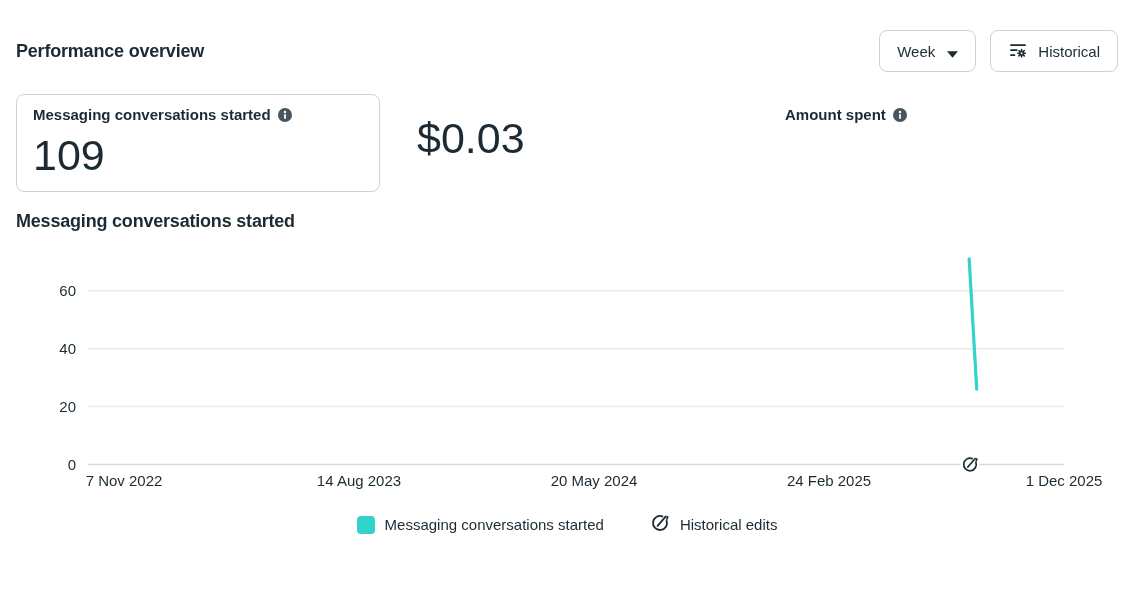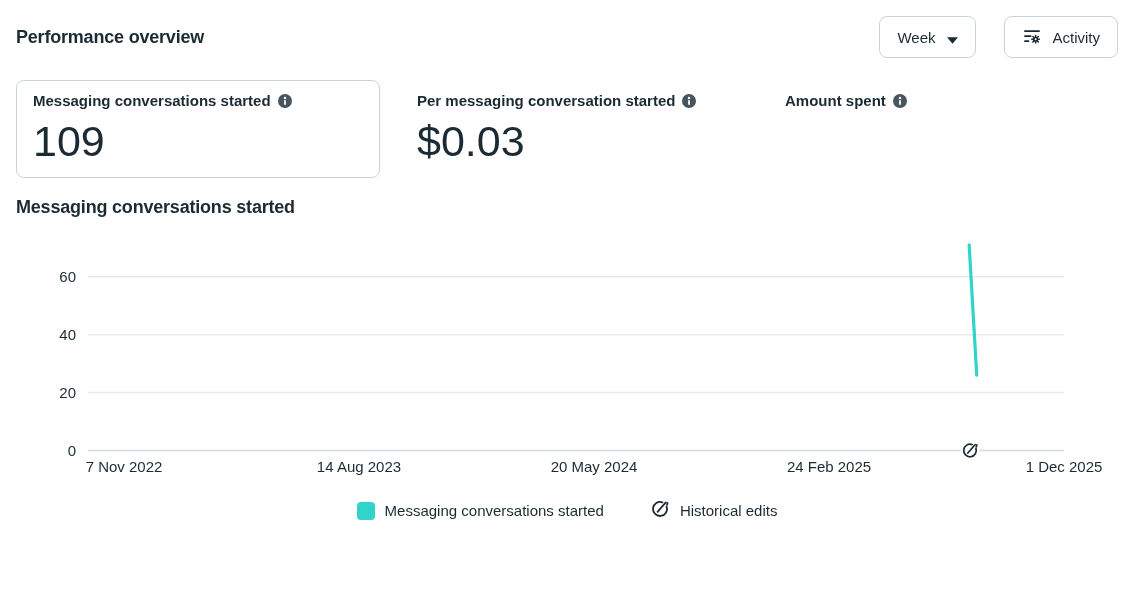--- a/index.html
+++ b/index.html
@@ -3,31 +3,31 @@
 <meta charset="utf-8">
 <style>
   * { box-sizing: border-box; }
   html, body { margin: 0; padding: 0; background: #fff; }
   body {
     width: 1134px; height: 610px;
     font-family: "Liberation Sans", "DejaVu Sans", sans-serif;
     color: #1c2b33;
     overflow: hidden;
   }
-  .page { padding: 2px 16px; }
+  .page { padding: 16px 16px; }
 
   
   .topbar {
     display: flex; justify-content: space-between; align-items: center;
     padding-top: 14px;
   }
   .page-title {
     font-size: 18px; font-weight: 700; margin: 0; letter-spacing: -0.2px;
   }
-  .controls { display: flex; gap: 28px; }
+  .controls { display: flex; gap: 14px; }
   .btn {
     display: inline-flex; align-items: center; gap: 12px;
     height: 42px; padding: 0 17px;
     background: #fff; border: 1px solid #ccd3d8; border-radius: 8px;
     font-family: inherit; font-size: 15px; color: #1c2b33; cursor: pointer;
     white-space: nowrap;
   }
   .btn .caret { flex: 0 0 auto; margin-top: 2px; }
   .btn .btn-icon { flex: 0 0 auto; margin-right: -2px; }
 
@@ -82,51 +82,41 @@
             <g stroke-width="1.5">
               <circle cx="13.6" cy="13.2" r="2.5" fill="#1c2b33" stroke="none"></circle>
               <line x1="13.6" y1="9.4" x2="13.6" y2="17"></line>
               <line x1="9.8" y1="13.2" x2="17.4" y2="13.2"></line>
               <line x1="10.9" y1="10.5" x2="16.3" y2="15.9"></line>
               <line x1="16.3" y1="10.5" x2="10.9" y2="15.9"></line>
               <circle cx="13.6" cy="13.2" r="1" fill="#ffffff" stroke="none"></circle>
             </g>
           </svg>
         </span>
-        <span>Activity</span>
+        <span>Historical</span>
       </button>
     </div>
   </div>
 
   <div class="metrics">
     <div class="metric card">
       <div class="metric-label">
         <span>Messaging conversations started</span>
         <span class="info-icon">
           <svg width="14" height="14" viewBox="0 0 14 14">
               <circle cx="7" cy="7" r="7" fill="#46555e"></circle>
               <circle cx="7" cy="3.9" r="1.25" fill="#fff"></circle>
               <rect x="6.1" y="6" width="1.8" height="5" rx="0.9" fill="#fff"></rect>
             </svg>
         </span>
       </div>
       <div class="metric-value">109</div>
     </div>
 
     <div class="metric m2">
-      <div class="metric-label">
-        <span>Per messaging conversation started</span>
-        <span class="info-icon">
-          <svg width="14" height="14" viewBox="0 0 14 14">
-              <circle cx="7" cy="7" r="7" fill="#46555e"></circle>
-              <circle cx="7" cy="3.9" r="1.25" fill="#fff"></circle>
-              <rect x="6.1" y="6" width="1.8" height="5" rx="0.9" fill="#fff"></rect>
-            </svg>
-        </span>
-      </div>
       <div class="metric-value">$0.03</div>
     </div>
 
     <div class="metric">
       <div class="metric-label">
         <span>Amount spent</span>
         <span class="info-icon">
           <svg width="14" height="14" viewBox="0 0 14 14">
               <circle cx="7" cy="7" r="7" fill="#46555e"></circle>
               <circle cx="7" cy="3.9" r="1.25" fill="#fff"></circle>

